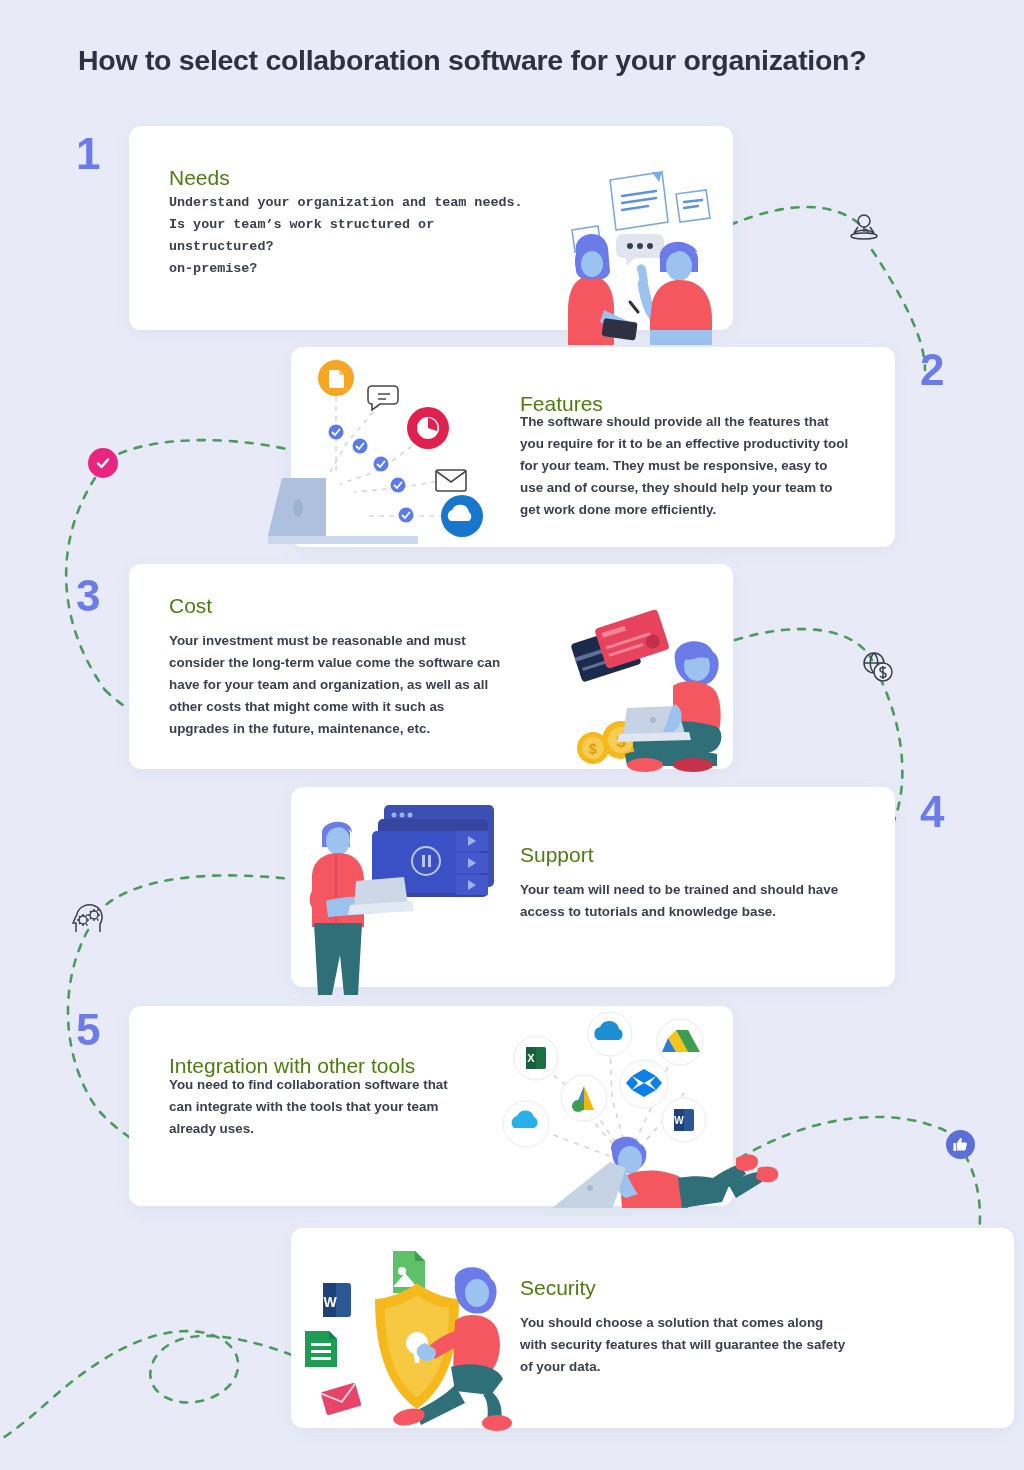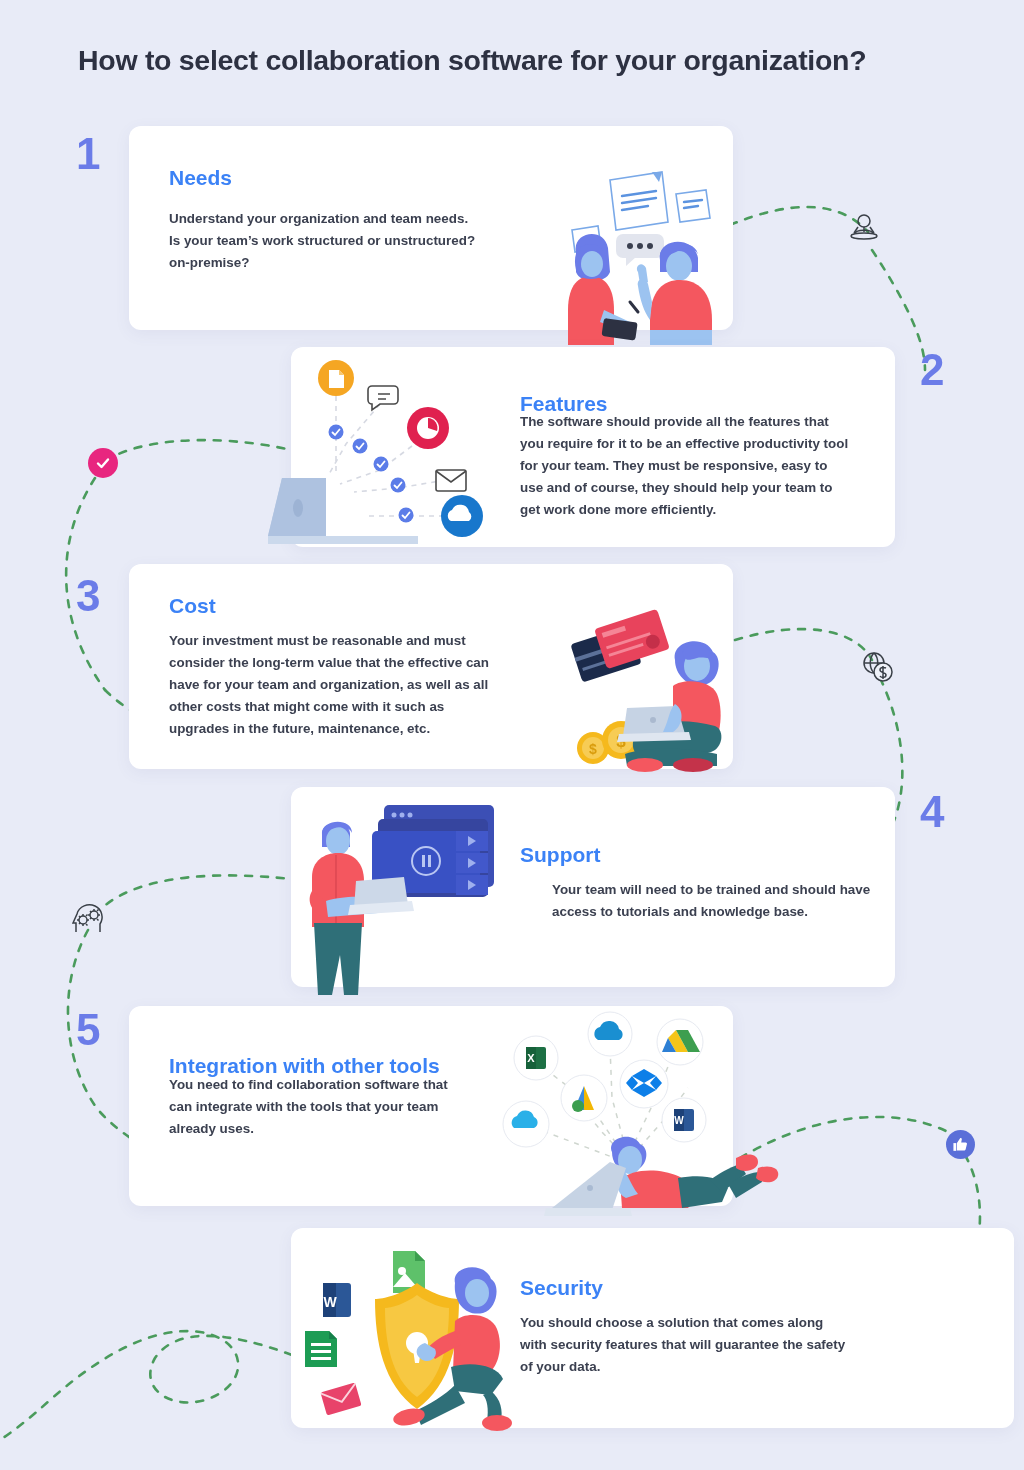--- a/index.html
+++ b/index.html
@@ -30,22 +30,22 @@
   .card {
     position: absolute;
     background: #ffffff;
     border-radius: 12px;
     box-shadow: 0 4px 16px rgba(80,90,140,0.07);
     overflow: hidden;
   }
   .card-title {
     position: absolute;
     font-size: 21px;
-    font-weight: bold;
-    color: #3b82f6;
+    font-weight: normal;
+    color: #4d7c0f;
     white-space: nowrap;
   }
   .card-body {
     position: absolute;
     font-size: 13.4px;
     line-height: 22px;
     color: #3b4050;
     font-weight: bold;
   }
   .card-body span { display: block; }
@@ -146,21 +146,21 @@
 
   <div class="step-num" style="left:76px; top:132px;">1</div>
   <div class="step-num" style="left:920px; top:348px;">2</div>
   <div class="step-num" style="left:76px; top:574px;">3</div>
   <div class="step-num" style="left:920px; top:790px;">4</div>
   <div class="step-num" style="left:76px; top:1008px;">5</div>
   <div class="step-num" style="left:920px; top:1232px;">6</div>
 
   <div class="card" style="left:129px; top:126px; width:604px; height:204px;">
     <div class="card-title" style="left:40px; top:40px;">Needs</div>
-    <div class="card-body" style="left:40px; top:82px; width:360px;">
+    <div class="card-body" style="left:40px; top:66px; width:360px;font-family:Liberation Mono, monospace;">
       <span>Understand your organization and team needs.</span>
       <span>Is your team’s work structured or unstructured?</span>
       <span>on-premise?</span>
     </div>
   </div>
 
   <div class="illus" style="left:556px; top:160px;">
     <svg width="190" height="185" viewBox="0 0 190 185">
 
       <g fill="#fff" stroke="#7aa9e8" stroke-width="1.6">
@@ -276,21 +276,21 @@
         <path d="M0 178 L150 178 L150 186 L0 186 Z" fill="#cbd9ec"></path>
         <ellipse cx="30" cy="150" rx="5" ry="9" fill="#9db3d4"></ellipse>
       </g>
     </svg>
   </div>
 
   <div class="card" style="left:129px; top:564px; width:604px; height:205px;">
     <div class="card-title" style="left:40px; top:30px;">Cost</div>
     <div class="card-body" style="left:40px; top:66px; width:380px;">
       <span>Your investment must be reasonable and must</span>
-      <span>consider the long-term value that the effective can</span>
+      <span>consider the long-term value come the software can</span>
       <span>have for your team and organization, as well as all</span>
       <span>other costs that might come with it such as</span>
       <span>upgrades in the future, maintenance, etc.</span>
     </div>
   </div>
 
   <div class="illus" style="left:565px; top:608px;">
     <svg width="180" height="165" viewBox="0 0 180 165">
 
       <g>
@@ -331,21 +331,21 @@
         <path d="M54 126 L124 124 L126 132 L52 134 Z" fill="#dfe6f0"></path>
         <circle cx="88" cy="112" r="3" fill="#aab9cf"></circle>
 
         <path d="M110 96 C 120 102, 118 118, 108 124 L98 124 C 104 112, 104 102, 110 96 Z" fill="#9cc3f0"></path>
       </g>
     </svg>
   </div>
 
   <div class="card" style="left:291px; top:787px; width:604px; height:200px;">
     <div class="card-title" style="left:229px; top:56px;">Support</div>
-    <div class="card-body" style="left:229px; top:92px; width:370px;margin-left:32px;">
+    <div class="card-body" style="left:229px; top:92px; width:370px;">
       <span>Your team will need to be trained and should have</span>
       <span>access to tutorials and knowledge base.</span>
     </div>
   </div>
 
   <div class="illus" style="left:296px; top:795px;">
     <svg width="215" height="215" viewBox="0 0 215 215">
 
       <g>
         <rect x="88" y="10" width="110" height="82" rx="5" fill="#3c4fb5"></rect>

